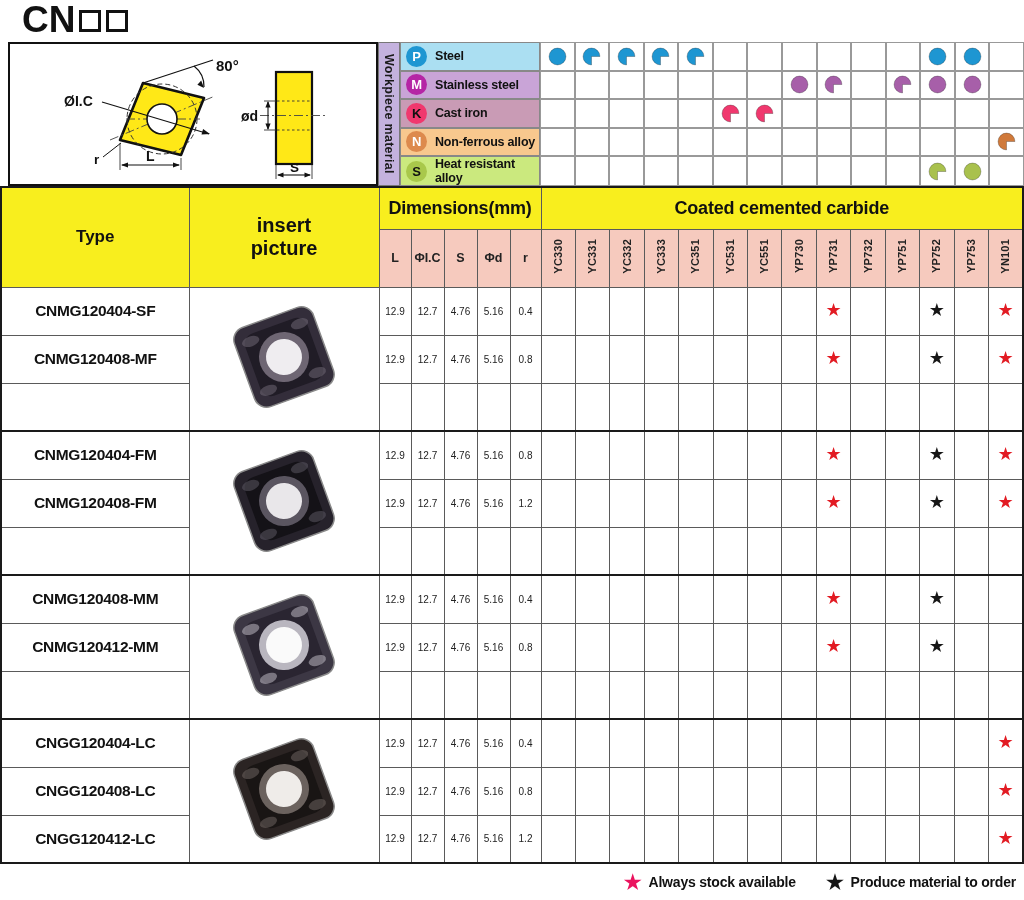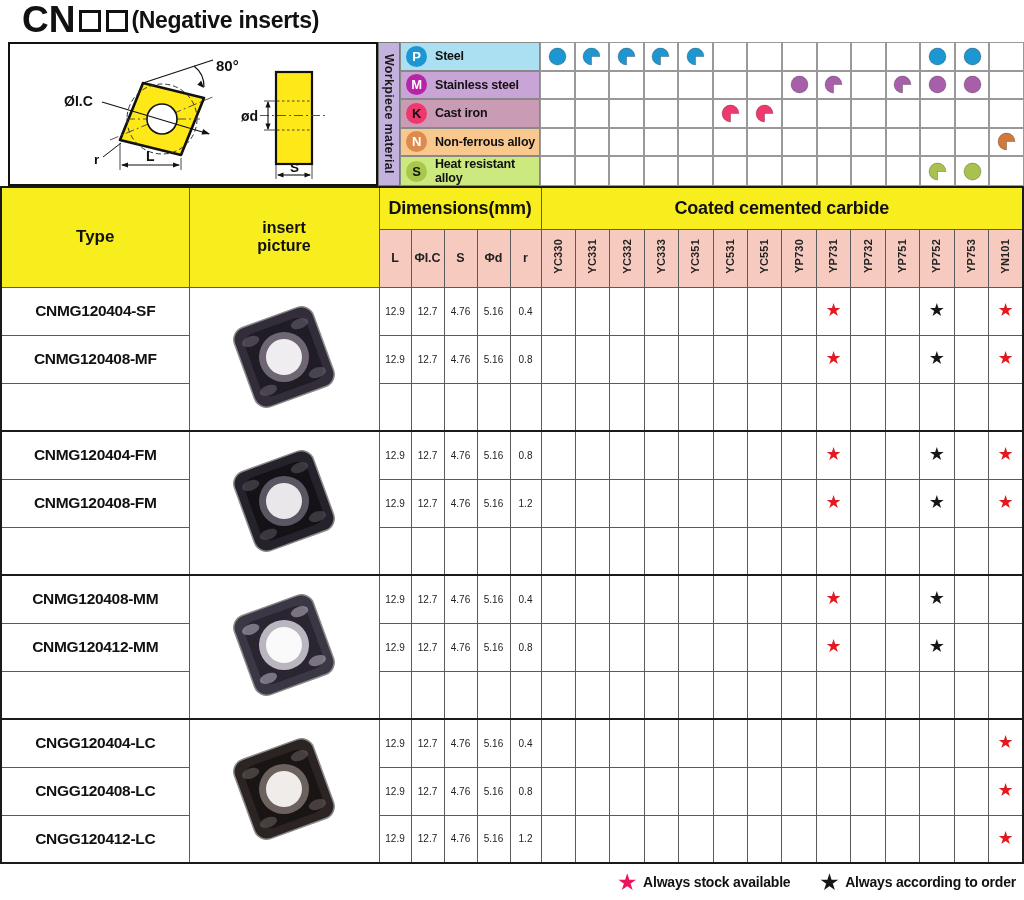--- a/index.html
+++ b/index.html
@@ -36,21 +36,21 @@
   .wp-cell{border:1px solid #999;box-sizing:border-box;display:flex;align-items:center;
            justify-content:center;background:#fff;}
 
   
   table.main{position:absolute;left:0;top:186px;width:1024px;border-collapse:collapse;
              table-layout:fixed;border:2px solid #1a1a1a;}
   table.main th,table.main td{border:1px solid #5a5a5a;padding:0;text-align:center;
              vertical-align:middle;box-sizing:border-box;overflow:hidden;}
   tr.h1{height:42px;} tr.h2{height:58px;} tr.data{height:48px;margin-top:32px;}
   .h-yellow{background:#f8ee1e;font-weight:bold;color:#111;}
-  th.h-type{font-size:17px;} th.h-pic{font-size:16px;line-height:1.15;}
+  th.h-type{font-size:17px;} th.h-pic{font-size:20px;line-height:1.15;}
   th.h-dims,th.h-carb{font-size:18px;letter-spacing:-0.2px;}
   .h-pink{background:#f6cabe;font-weight:bold;color:#222;}
   th.h-dimcol{font-size:12.5px;}
   .vtext{writing-mode:vertical-rl;transform:rotate(180deg);font-size:11px;font-weight:bold;
          display:inline-block;line-height:1;letter-spacing:0.2px;}
   td.c-type{font-weight:bold;font-size:15.5px;letter-spacing:-0.3px;background:#fff;}
   td.c-pic{background:#fff;}
   td.c-dim{font-size:10px;color:#222;}
   td.c-star{font-size:18px;line-height:1;}
   td.c-star span{display:inline-block;transform:translateY(-1px);}
@@ -66,21 +66,20 @@
 <body>
 
 <div class="root">
 
   <div class="title">
     <span class="code">CN</span>
     <span class="boxes">
         <i></i>
         <i></i>
       </span>
-    <span class="suffix">(Negative inserts)</span>
   </div>
 
 
   <div class="draw-panel">
     <svg width="366" height="140" viewBox="0 0 366 140">
 
       <line x1="133" y1="39" x2="203" y2="16" stroke="#111" stroke-width="1.2"></line>
       <path d="M184,22 A26,26 0 0 1 194,43" fill="none" stroke="#111" stroke-width="1.2"></path>
       <polygon points="194,44 191.2,36.6 187.4,40.8" fill="#111"></polygon>
       <text x="206" y="27" font-size="15" font-weight="bold" fill="#111">80°</text>
@@ -648,17 +647,17 @@
       </tbody>
   </table>
 
   <div class="legend-bottom">
     <div class="lb-item">
       <span class="lb-star" id="lb-star-stock" style="color: rgb(234, 19, 94);">★</span>
       <span>Always stock available</span>
     </div>
     <div class="lb-item">
       <span class="lb-star" id="lb-star-order" style="color: rgb(22, 22, 22);">★</span>
-      <span>Always according to order</span>
+      <span>Produce material to order</span>
     </div>
   </div>
 
 </div>
 
 </body></html>

